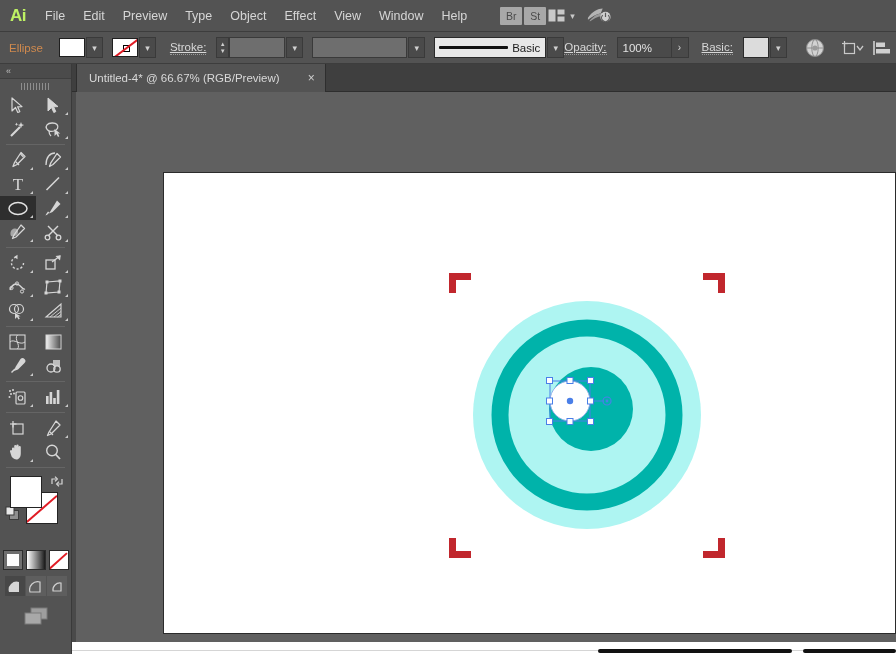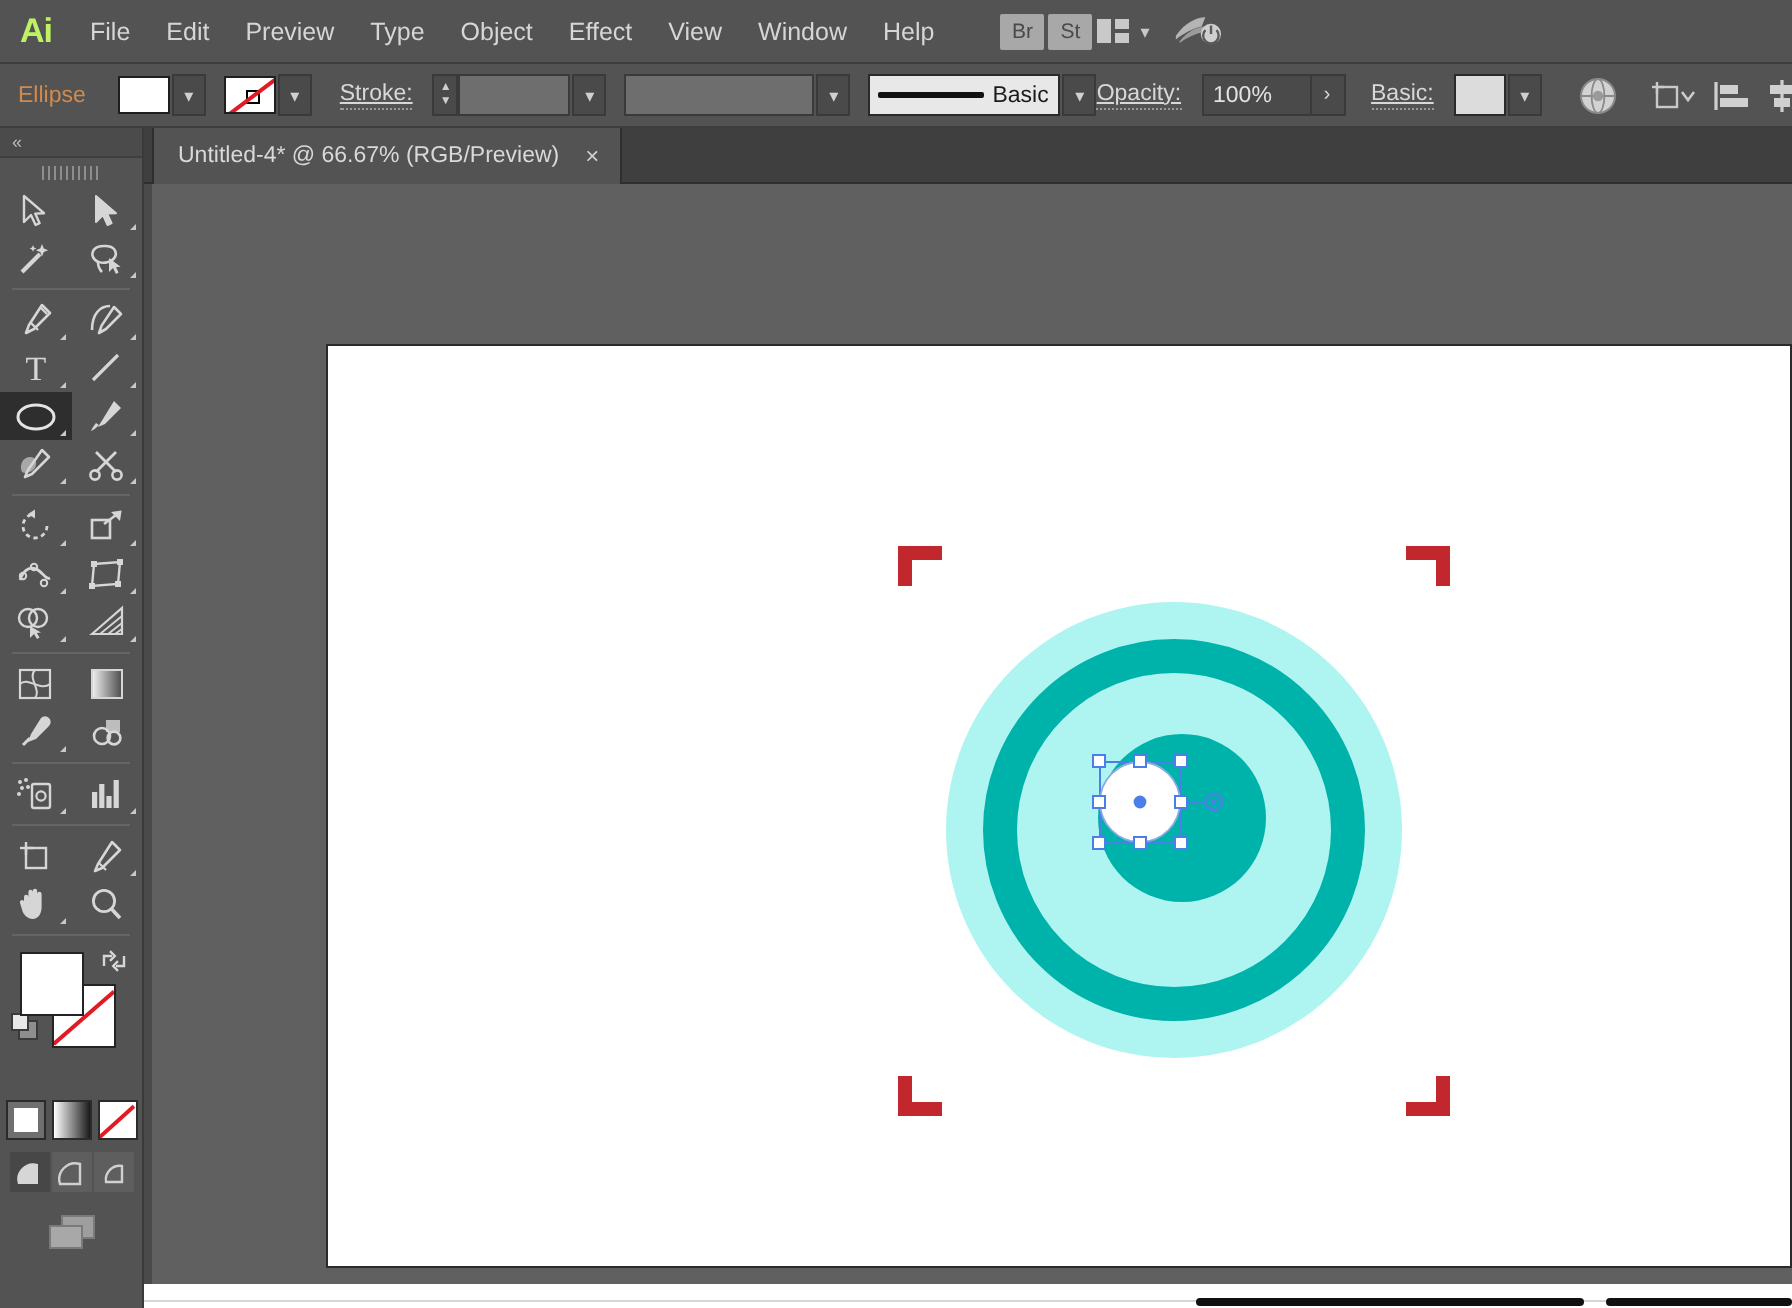--- a/index.html
+++ b/index.html
@@ -105,21 +105,21 @@
   }
 
   
   .tabbar {
     position: absolute; top: 64px; left: 0; width: 896px; height: 28px;
     background: #3f3f3f; border-bottom: 1px solid #2e2e2e;
   }
   .doc-tab {
     position: absolute; left: 76px; top: 0; height: 28px;
     background: #535353; display: flex; align-items: center;
-    padding: 0 10px 0 12px; gap: 13px;
+    padding: 0 10px 0 12px; gap: 28px;
     border-right: 1px solid #2e2e2e; border-left: 1px solid #2e2e2e;
   }
   .doc-tab-title { color: #d9d9d9; font-size: 11.5px; white-space: nowrap; }
   .tab-close { color: #cfcfcf; font-size: 12px; line-height: 1; }
 
   
   .toolpanel {
     position: absolute; left: 0; top: 64px; width: 72px; height: 590px;
     background: #535353; border-right: 1px solid #3a3a3a;
   }
@@ -284,21 +284,21 @@
       <div class="field-plain" style="width:56px;"></div>
       <div class="dd-btn">▾</div>
     </div>
 
     <div style="display:flex;align-items:center;margin-left:9px;">
       <div class="field-plain" style="width:95px;"></div>
       <div class="dd-btn">▾</div>
     </div>
 
     <div style="display:flex;align-items:center;margin-left:9px;">
-      <div class="brush-field" style="width:96px;">
+      <div class="brush-field" style="width:112px;">
         <div class="brush-line"></div>
         <span class="brush-txt">Basic</span>
       </div>
       <div class="dd-btn">▾</div>
     </div>
 
     <div class="cb-label plain dotted" style="">Opacity:</div>
     <div style="display:flex;align-items:center;">
       <div class="opac-field">100%</div>
       <div class="opac-arrow">›</div>

